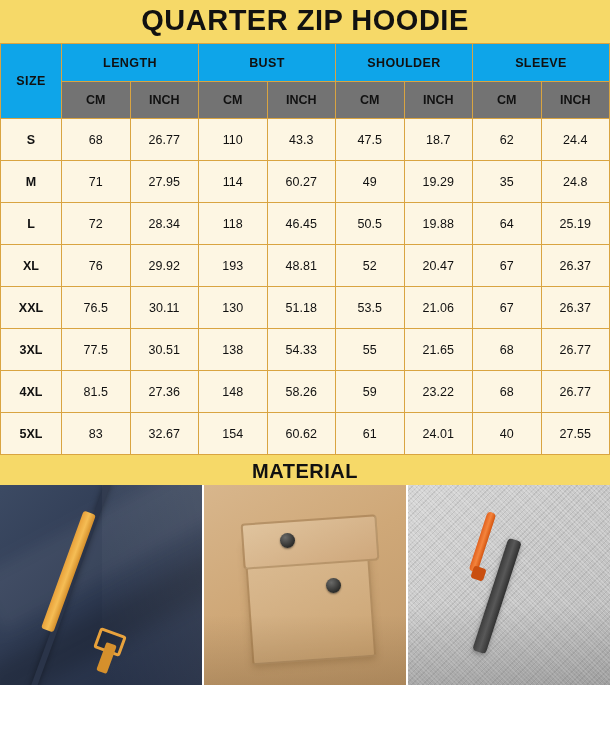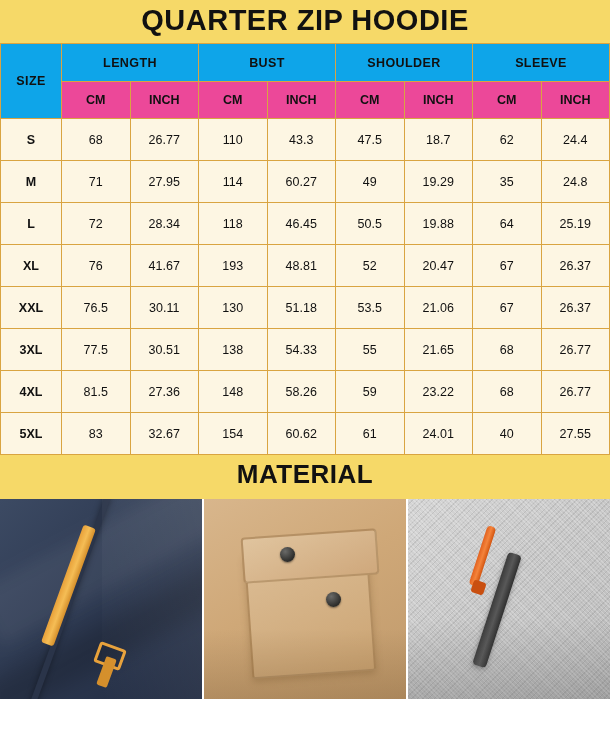--- a/index.html
+++ b/index.html
@@ -47,21 +47,21 @@
     color: #111111;
   }
   .hdr-main {
     background: #0ea5e9;
     font-weight: bold;
     font-size: 13px;
     height: 35px;
     letter-spacing: 0.4px;
   }
   .hdr-sub {
-    background: #ec4899;
+    background: #737373;
     font-weight: bold;
     font-size: 12.5px;
     height: 34px;
   }
   .cell-size {
     background: #fdf6e3;
     font-weight: bold;
     font-size: 12.5px;
     height: 39px;
   }
@@ -70,26 +70,26 @@
     height: 39px;
     font-size: 12.5px;
   }
   .material-bar {
     width: 100%;
     background: #f6d968;
     text-align: center;
   }
   .material-bar .material-text {
     display: block;
-    font-size: 26px;
+    font-size: 20px;
     font-weight: bold;
     letter-spacing: 0.5px;
     color: #111111;
     line-height: 1.0;
-    padding: 6px 0 12px 0;
+    padding: 6px 0 4px 0;
   }
   .photo-row {
     display: flex;
     width: 100%;
     height: 200px;
   }
   .photo {
     flex: 1 1 33.33%;
     position: relative;
     overflow: hidden;
@@ -325,21 +325,21 @@
         <td class="cell-val">118</td>
         <td class="cell-val">46.45</td>
         <td class="cell-val">50.5</td>
         <td class="cell-val">19.88</td>
         <td class="cell-val">64</td>
         <td class="cell-val">25.19</td>
       </tr>
       <tr>
         <td class="cell-size">XL</td>
         <td class="cell-val">76</td>
-        <td class="cell-val">41.67</td>
+        <td class="cell-val">29.92</td>
         <td class="cell-val">193</td>
         <td class="cell-val">48.81</td>
         <td class="cell-val">52</td>
         <td class="cell-val">20.47</td>
         <td class="cell-val">67</td>
         <td class="cell-val">26.37</td>
       </tr>
       <tr>
         <td class="cell-size">XXL</td>
         <td class="cell-val">76.5</td>

